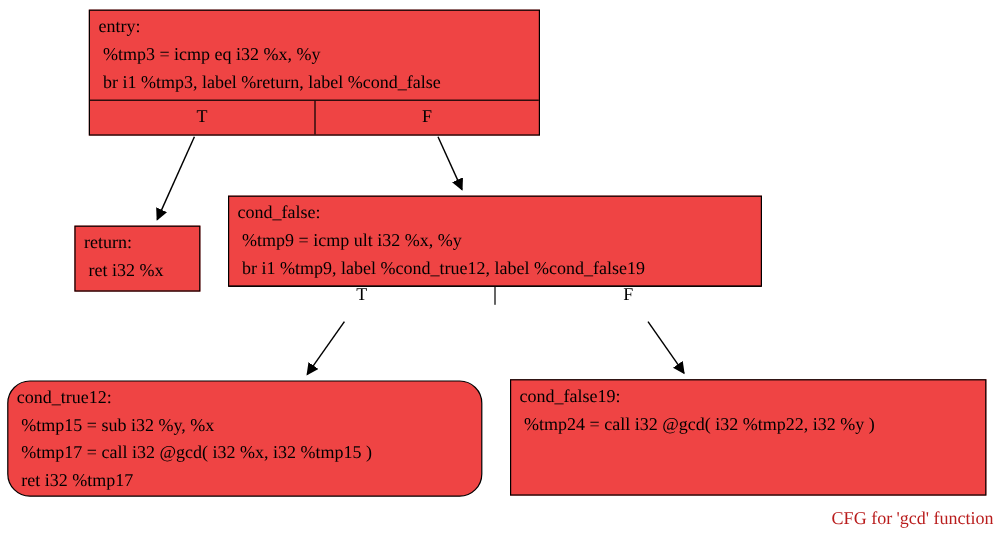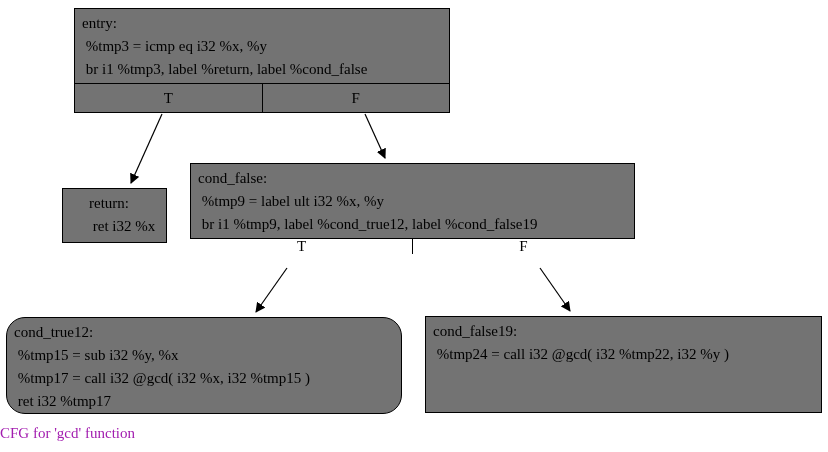--- a/index.html
+++ b/index.html
@@ -8,21 +8,21 @@
   .canvas {
     position: relative;
     width: 828px;
     height: 452px;
     background: #ffffff;
     overflow: hidden;
     color: #000000;
   }
   .node {
     position: absolute;
-    background: #737373;
+    background: #ef4444;
     border: 1px solid #000000;
     display: flex;
     flex-direction: column;
     font-size: 15px;
   }
   .node .body {
     flex: 1;
     padding: 3px 4px 2px 7px;
   }
   .node .line {
@@ -39,38 +39,38 @@
   .branch {
     flex: 1;
     display: flex;
     align-items: center;
     justify-content: center;
     font-size: 15px;
     line-height: 1;
   }
   .branch + .branch { border-left: 1px solid #000000; }
   #node-entry        { left: 74px;  top: 8px;   width: 376px; height: 105px; }
-  #node-return       { left: 62px;  top: 188px; width: 105px; height: 55px; padding-left: 19px;  }
+  #node-return       { left: 62px;  top: 188px; width: 105px; height: 55px;  }
   #node-cond-false   { left: 190px; top: 163px; width: 445px; height: 76px; }
   #node-cond-true12  { left: 6px;   top: 317px; width: 396px; height: 97px; border-radius: 19px;  }
   #node-cond-false19 { left: 425px; top: 316px; width: 397px; height: 97px;  }
   .edges {
     position: absolute;
     left: 0; top: 0;
     width: 828px; height: 452px;
     pointer-events: none;
   }
   .edge { stroke: #000000; stroke-width: 1.2; fill: none; }
   .caption {
     position: absolute;
     left: 0; top: 425px;
     width: 828px;
-    text-align: left;
+    text-align: right;
     font-size: 15px;
-    color: #a21caf;
+    color: #b91c1c;
   }
 </style>
 </head>
 <body>
 
 <div class="canvas">
 
   <svg class="edges" width="828" height="452" viewBox="0 0 828 452">
     <defs>
       <marker id="arrow" markerWidth="12" markerHeight="10" refX="9" refY="5" orient="auto" markerUnits="userSpaceOnUse">
@@ -98,21 +98,21 @@
   <div class="node" id="node-return">
     <div class="body">
       <div class="line">return:</div>
       <div class="line"> ret i32 %x</div>
     </div>
   </div>
 
   <div class="node" id="node-cond-false">
     <div class="body">
       <div class="line">cond_false:</div>
-      <div class="line"> %tmp9 = label ult i32 %x, %y</div>
+      <div class="line"> %tmp9 = icmp ult i32 %x, %y</div>
       <div class="line"> br i1 %tmp9, label %cond_true12, label %cond_false19</div>
     </div>
     <div class="branches">
       <div class="branch">T</div>
       <div class="branch">F</div>
     </div>
   </div>
 
   <div class="node" id="node-cond-true12">
     <div class="body">

